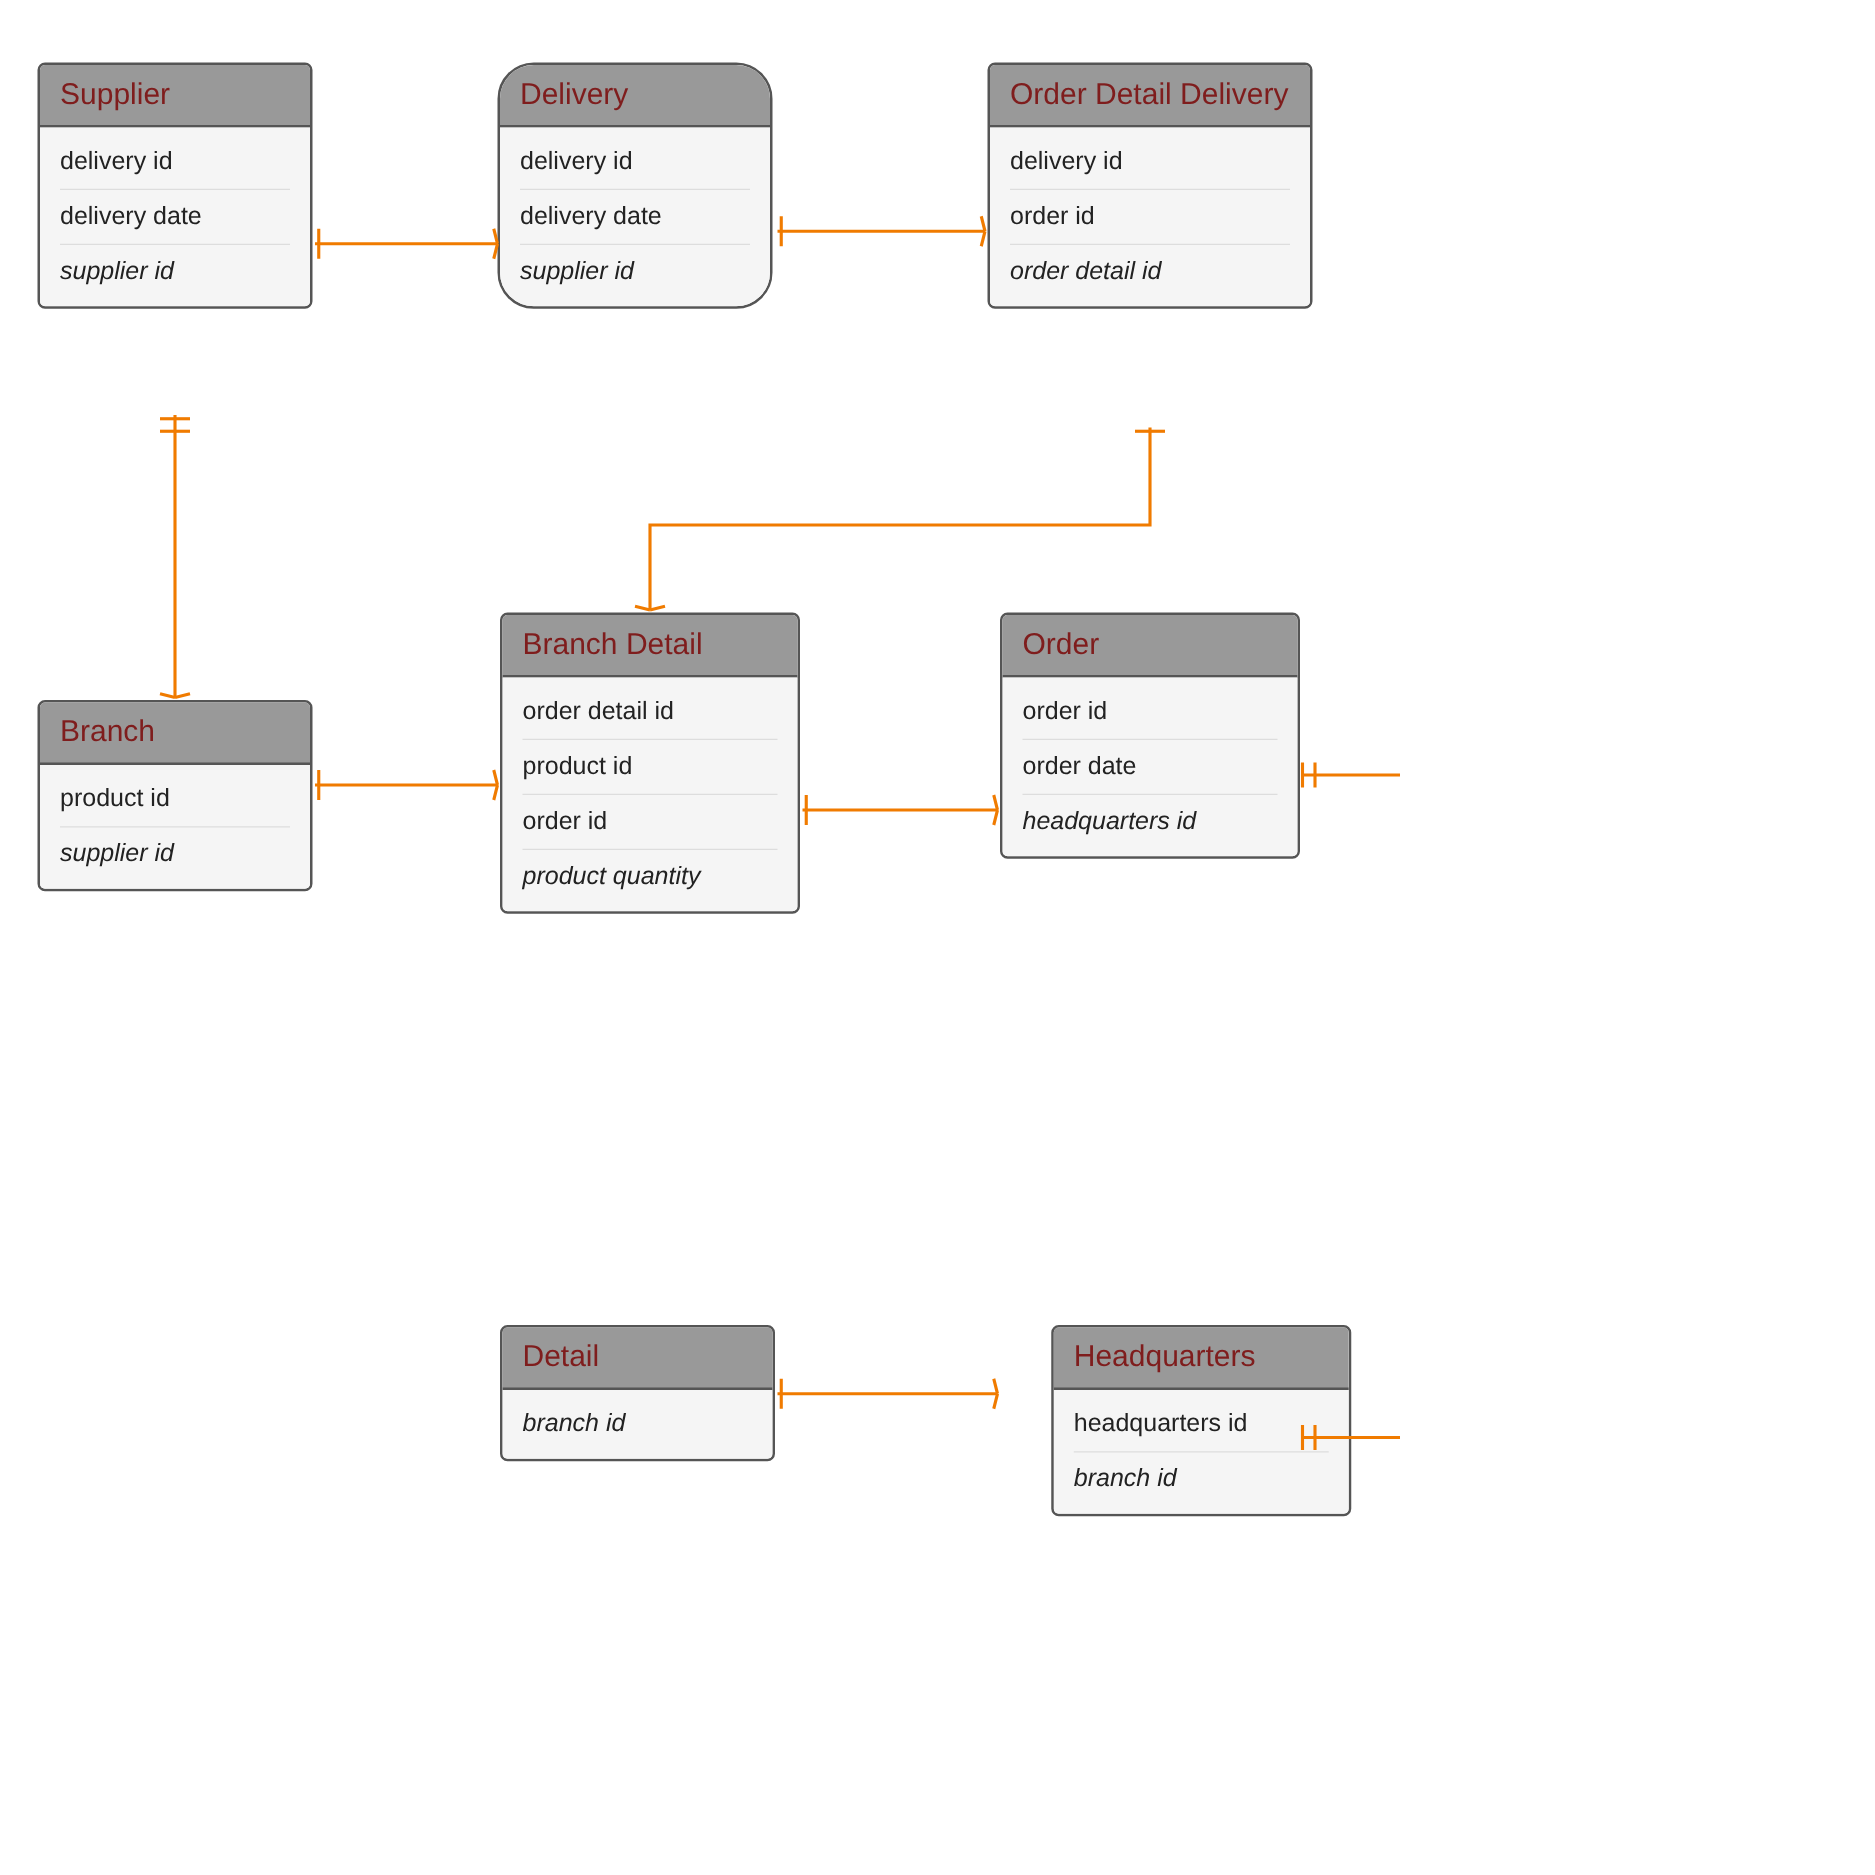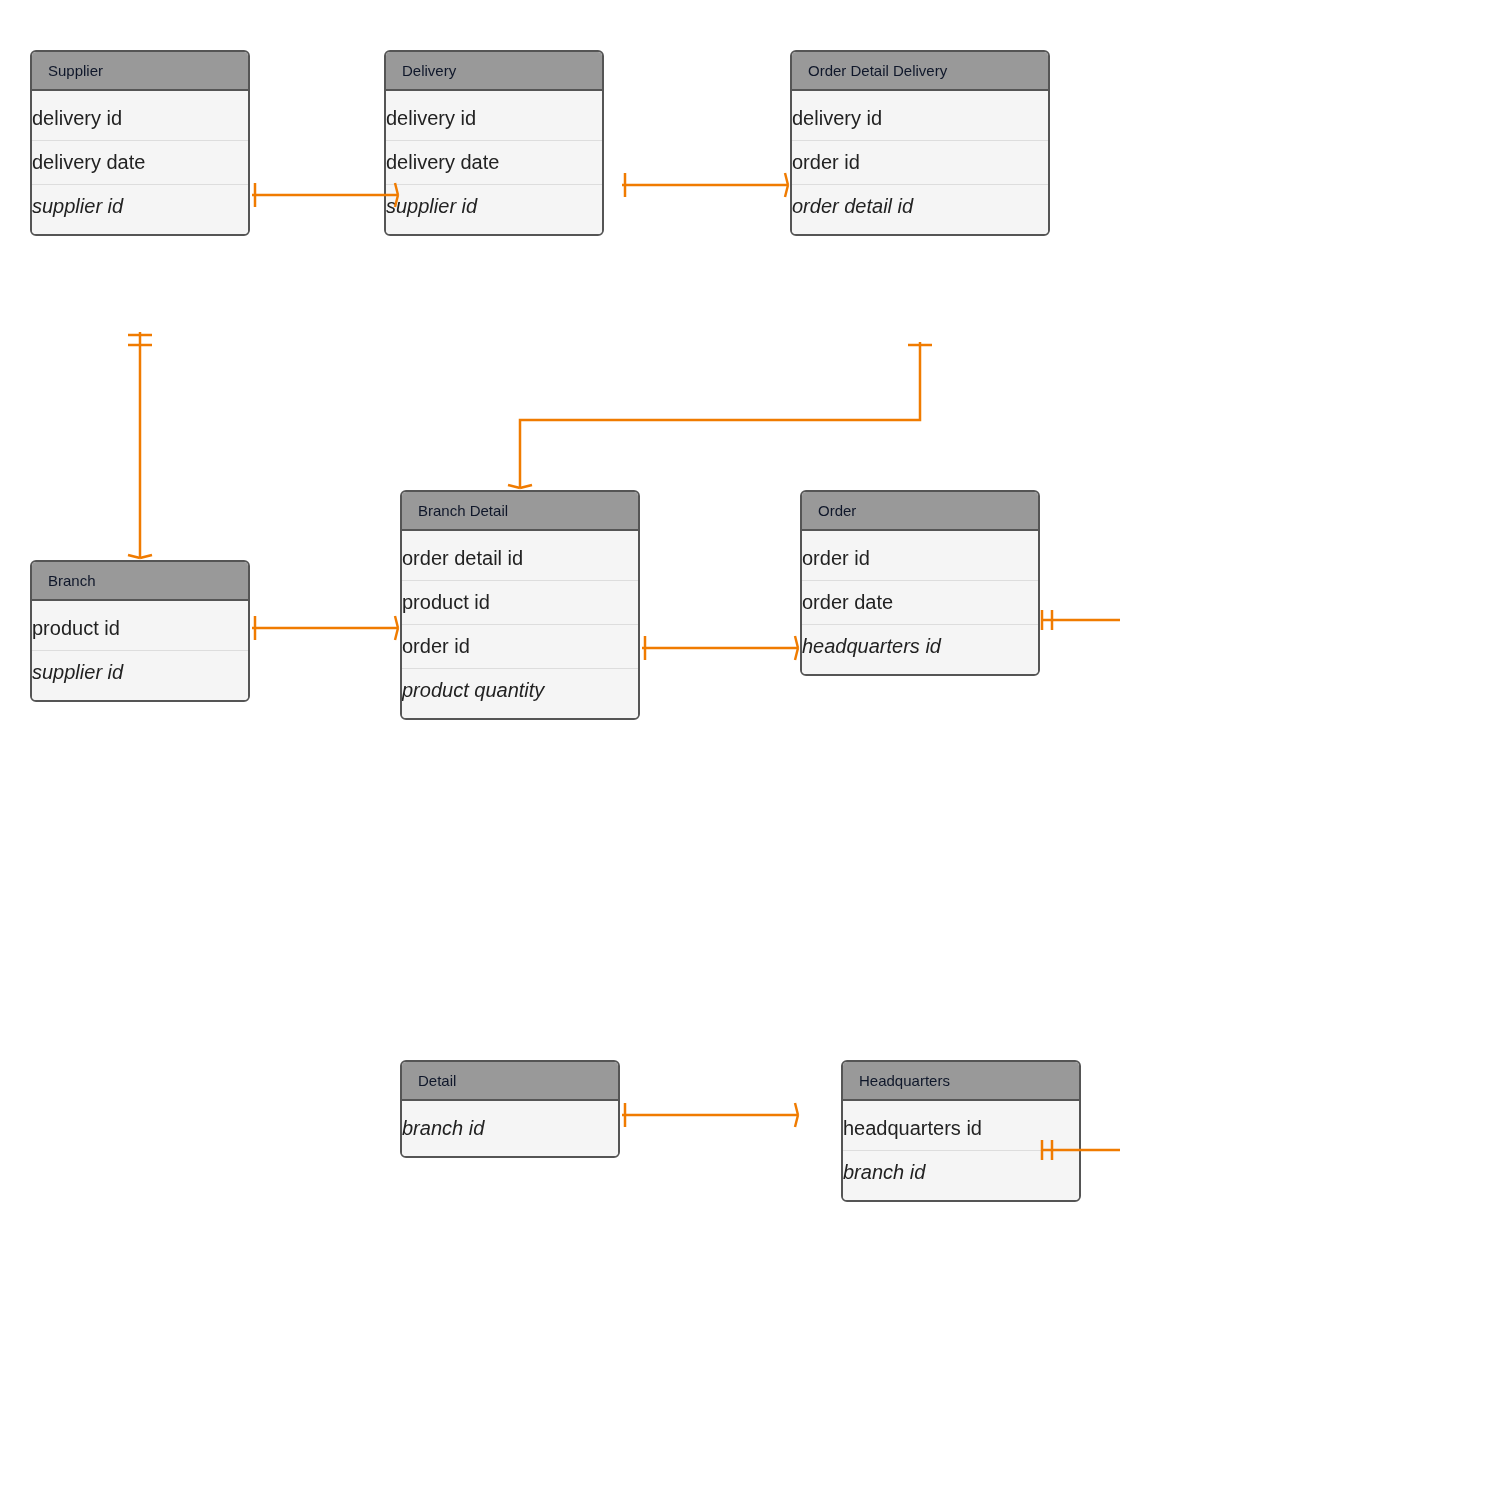--- a/index.html
+++ b/index.html
@@ -15,27 +15,27 @@
       position: absolute;
       border: 2px solid #555;
       border-radius: 6px;
       overflow: hidden;
       background: #fff;
       min-width: 210px;
     }
     .er-table-header {
       background: #999;
       padding: 10px 16px;
-      font-size: 15px;
+      font-size: 24px;
       font-weight: normal;
-      color: #0f172a;
+      color: #7f1d1d;
       border-bottom: 2px solid #555;
     }
     .er-table-body {
-      padding: 6px 0;
+      padding: 6px 16px;
       background: #f5f5f5;
     }
     .er-field {
       padding: 10px 0;
       font-size: 20px;
       color: #222;
       border-bottom: 1px solid #ddd;
     }
     .er-field:last-child {
       border-bottom: none;
@@ -54,21 +54,21 @@
 
 <div class="er-table" style="left:30px;top:50px;min-width:220px;">
   <div class="er-table-header">Supplier</div>
   <div class="er-table-body">
     <div class="er-field">delivery id</div>
     <div class="er-field">delivery date</div>
     <div class="er-field">supplier id</div>
   </div>
 </div>
 
-<div class="er-table" style="left:384px;top:50px;min-width:220px;">
+<div class="er-table" style="left:398px;top:50px;min-width:220px;border-radius:29px;">
   <div class="er-table-header">Delivery</div>
   <div class="er-table-body">
     <div class="er-field">delivery id</div>
     <div class="er-field">delivery date</div>
     <div class="er-field">supplier id</div>
   </div>
 </div>
 
 <div class="er-table" style="left:790px;top:50px;min-width:260px;">
   <div class="er-table-header">Order Detail Delivery</div>

